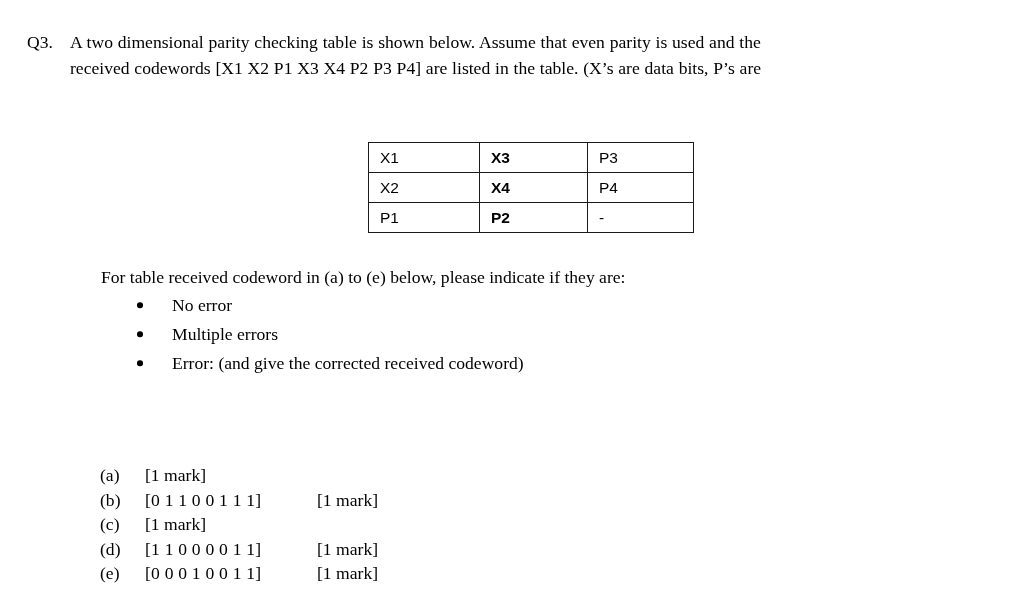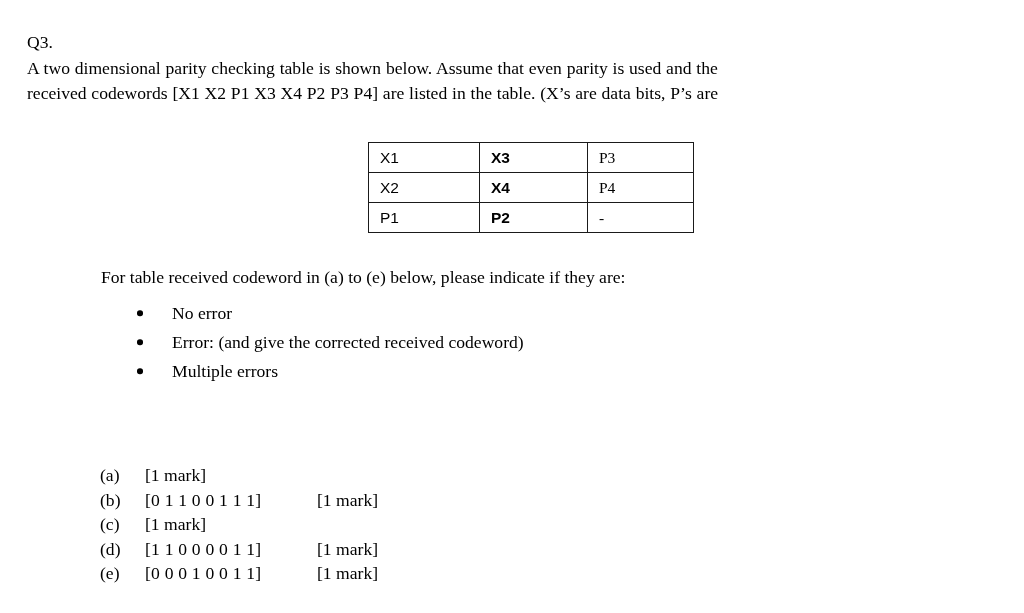--- a/index.html
+++ b/index.html
@@ -26,21 +26,20 @@
   
   .question-block {
     position: absolute;
     left: 27px;
     top: 30px;
     width: 980px;
   }
   .question-row {
     display: flex;
     align-items: flex-start;
-    flex-direction: column;
   }
   .q-label {
     flex: 0 0 auto;
     width: 43px;
     font-size: 17.6px;
     line-height: 25.5px;
     white-space: nowrap;
   }
   .q-body {
     flex: 1 1 auto;
@@ -71,38 +70,38 @@
     border: 1.6px solid #1a1a1a;
     height: 29px;
     padding: 0 0 0 11px;
     vertical-align: middle;
     line-height: 29px;
     overflow: hidden;
     white-space: nowrap;
   }
   table.parity-table td.col-1 { width: 99px; }
   table.parity-table td.col-2 { width: 96px; font-weight: bold; }
-  table.parity-table td.col-3 { width: 94px; font-family: Liberation Serif, serif; }
+  table.parity-table td.col-3 { width: 94px; }
   td.empty-cell { color: #000; }
 
   
   .instructions {
     position: absolute;
     left: 101px;
     top: 265px;
     width: 860px;
   }
   .instruction-lead {
     font-size: 17.6px;
     line-height: 25.5px;
     white-space: nowrap;
   }
   ul.bullet-list {
     list-style: none;
-    margin: 8px 0 0 0;
+    margin: 0 0 0 0;
     padding: 0;
   }
   ul.bullet-list li {
     position: relative;
     padding-left: 71px;
     font-size: 17.6px;
     line-height: 29px;
     white-space: nowrap;
   }
   ul.bullet-list li .bullet-dot {
@@ -182,25 +181,25 @@
 
   <div class="instructions">
     <div class="instruction-lead">For table received codeword in (a) to (e) below, please indicate if they are:</div>
     <ul class="bullet-list">
       <li>
         <span class="bullet-dot"></span>
         <span>No error</span>
       </li>
       <li>
         <span class="bullet-dot"></span>
-        <span>Error: (and give the corrected received codeword)</span>
+        <span>Multiple errors</span>
       </li>
       <li>
         <span class="bullet-dot"></span>
-        <span>Multiple errors</span>
+        <span>Error: (and give the corrected received codeword)</span>
       </li>
     </ul>
   </div>
 
   <div class="codeword-list">
     <div class="codeword-row">
       <span class="cw-label">(a)</span>
       <span class="cw-mark">[1 mark]</span>
     </div>
     <div class="codeword-row">

